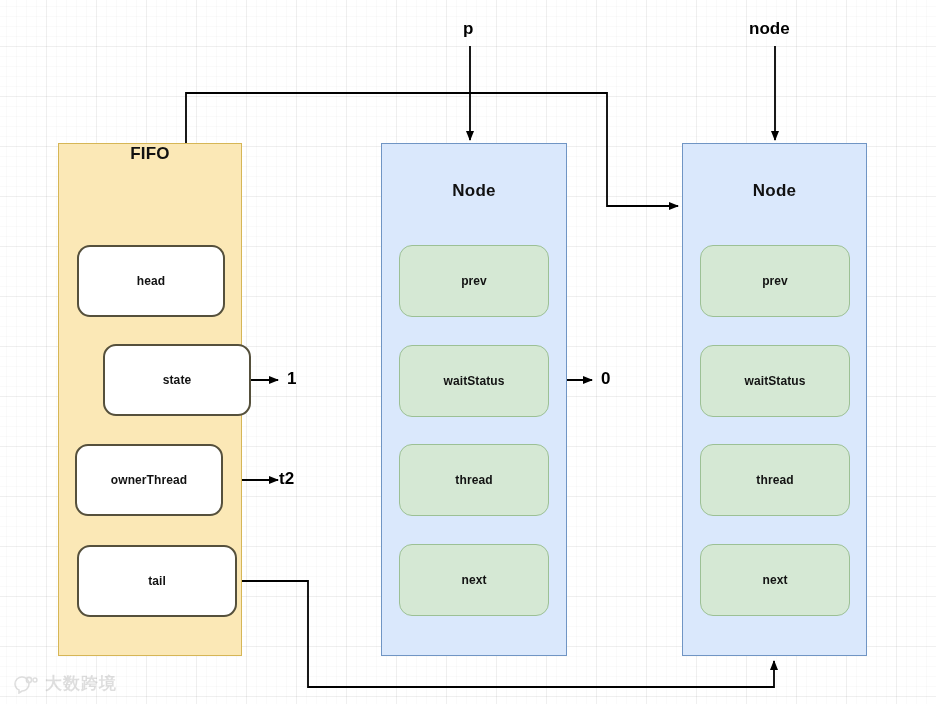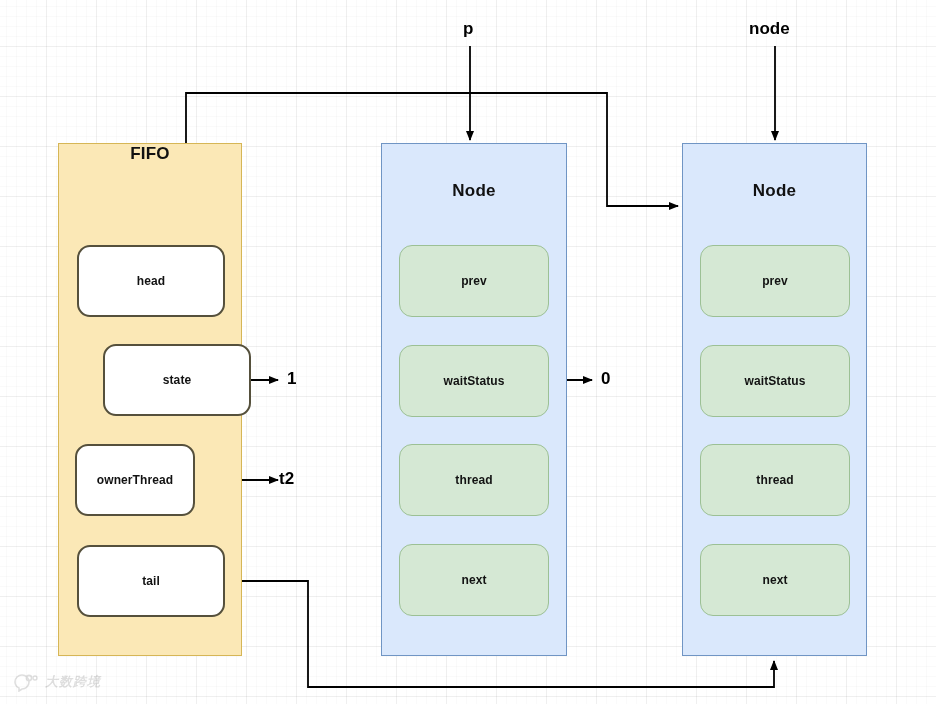--- a/index.html
+++ b/index.html
@@ -69,24 +69,23 @@
     position:absolute;
     display:flex;align-items:center;gap:7px;
     opacity:0.16;
     user-select:none;
   }
   .wm-logo{
     width:26px;height:20px;
     position:relative;
   }
   .wm-text{
-    font-size:13px;font-weight:bold;color:#3a3a3a;
+    font-size:17px;font-weight:bold;color:#3a3a3a;
     font-family:"DejaVu Sans", sans-serif;
     letter-spacing:1px;
-    font-style:italic;
   }
 </style>
 </head>
 <body>
 
 <div id="canvas">
 
   <svg class="wires" viewBox="0 0 936 704">
     <defs>
       <marker id="ah" markerWidth="10" markerHeight="8" refX="9" refY="4" orient="auto" markerUnits="userSpaceOnUse">
@@ -114,24 +113,24 @@
 
   <div class="container-box fifo" style="left:58px;top:143px;width:184px;height:513px;">
     <div class="container-title" style="">FIFO</div>
   </div>
   <div class="field field-white" style="left:77px;top:245px;width:148px;height:72px;">
     <span>head</span>
   </div>
   <div class="field field-white" style="left:75px;top:344px;width:148px;height:72px;margin-left:28px;">
     <span>state</span>
   </div>
-  <div class="field field-white" style="left:75px;top:444px;width:120px;height:72px;">
+  <div class="field field-white" style="left:75px;top:444px;width:148px;height:72px;">
     <span>ownerThread</span>
   </div>
-  <div class="field field-white" style="left:77px;top:545px;width:148px;height:72px;">
+  <div class="field field-white" style="left:77px;top:545px;width:160px;height:72px;">
     <span>tail</span>
   </div>
 
   <div class="container-box node" style="left:381px;top:143px;width:186px;height:513px;">
     <div class="container-title" style="margin-top:37px;">Node</div>
   </div>
   <div class="field field-green" style="left:399px;top:245px;width:150px;height:72px;">
     <span>prev</span>
   </div>
   <div class="field field-green" style="left:399px;top:345px;width:150px;height:72px;">

